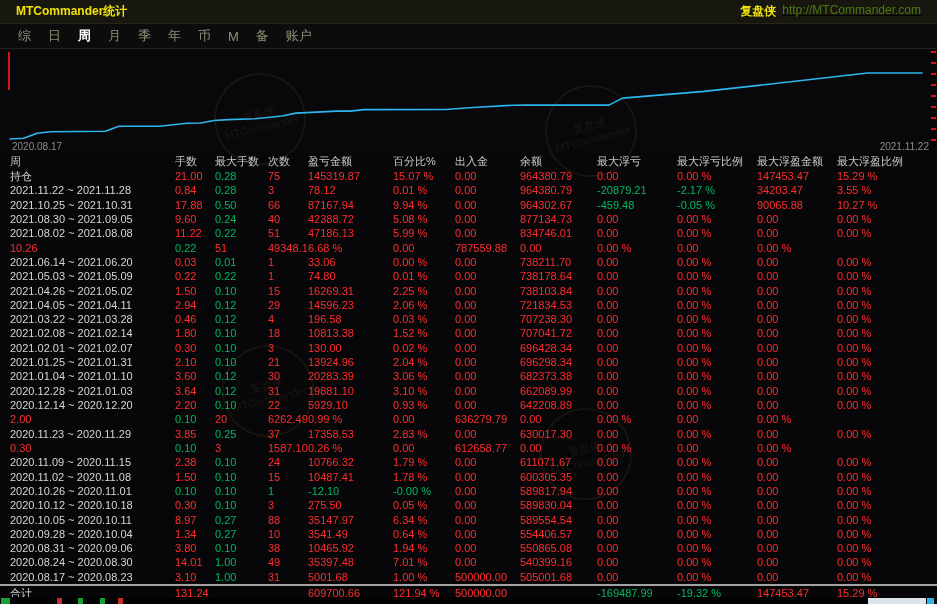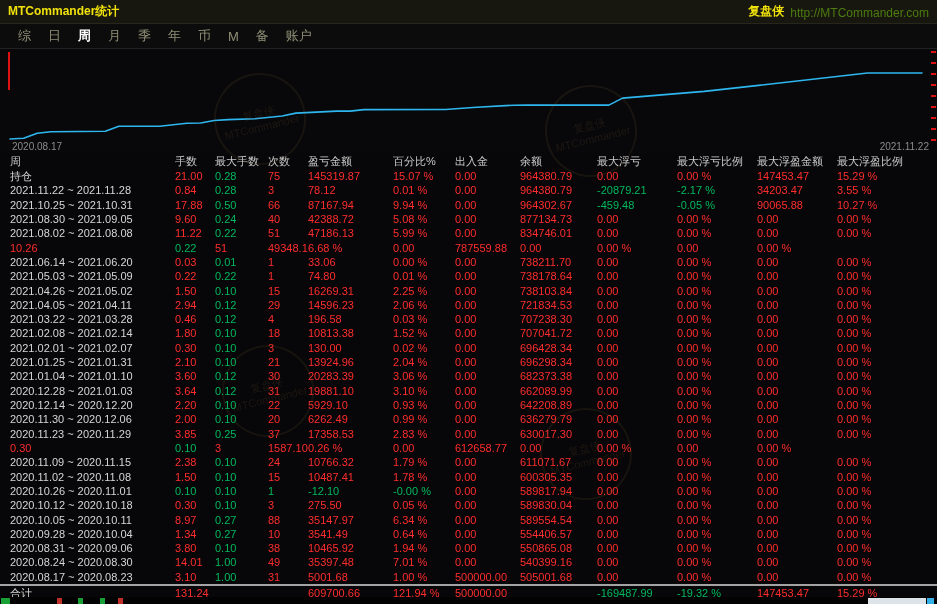--- a/index.html
+++ b/index.html
@@ -2,23 +2,23 @@
 <html style="--profit_red: #ff2d2d; --loss_green: #00b85e; --line_blue: #2eb6ef; --title_yellow: #f0e10a; --marker_red: #dd1111;"><head>
 <meta charset="utf-8">
 <style>
   html,body{margin:0;padding:0;background:#000;}
   .app{position:relative;width:937px;height:604px;background:#070709;overflow:hidden;
        font-family:"Liberation Sans","DejaVu Sans",sans-serif;}
 
   
   .titlebar{position:absolute;top:0;left:0;right:0;height:24px;background:#17170f;
             display:flex;align-items:center;justify-content:space-between;
-            padding:0 8px;box-sizing:border-box;border-bottom:1px solid #26261c;}
+            padding:0 16px;box-sizing:border-box;border-bottom:1px solid #26261c;}
   .title{color:var(--title_yellow,#f0e10a);font-size:12px;font-weight:bold;}
-  .title-right{display:flex;align-items:flex-end;}
+  .title-right{display:flex;align-items:flex-start;text-decoration:underline;}
   .brand{color:var(--title_yellow,#f0e10a);font-size:12px;font-weight:bold;margin-right:6px;}
   .url{color:#4d7c0f;font-size:12px;cursor:pointer;}
 
   
   .menubar{position:absolute;top:24px;left:0;right:0;height:25px;background:#0c0c0c;
            display:flex;align-items:center;gap:17px;padding-left:18px;box-sizing:border-box;
            border-bottom:1px solid #222;}
   .menu-item{color:#8f8f76;font-size:13px;cursor:pointer;}
   .menu-item.selected{color:#ffffff;font-weight:bold;}
 
@@ -347,21 +347,20 @@
           <span class="c r">5929.10</span>
           <span class="c r">0.93 %</span>
           <span class="c r">0.00</span>
           <span class="c r">642208.89</span>
           <span class="c r">0.00</span>
           <span class="c r">0.00 %</span>
           <span class="c r">0.00</span>
           <span class="c r">0.00 %</span>
         </div>
         <div class="gridrow trow">
-          <span class="c period">2020.11.30 ~ 2020.12.06</span>
           <span class="c r">2.00</span>
           <span class="c g">0.10</span>
           <span class="c r">20</span>
           <span class="c r">6262.49</span>
           <span class="c r">0.99 %</span>
           <span class="c r">0.00</span>
           <span class="c r">636279.79</span>
           <span class="c r">0.00</span>
           <span class="c r">0.00 %</span>
           <span class="c r">0.00</span>

